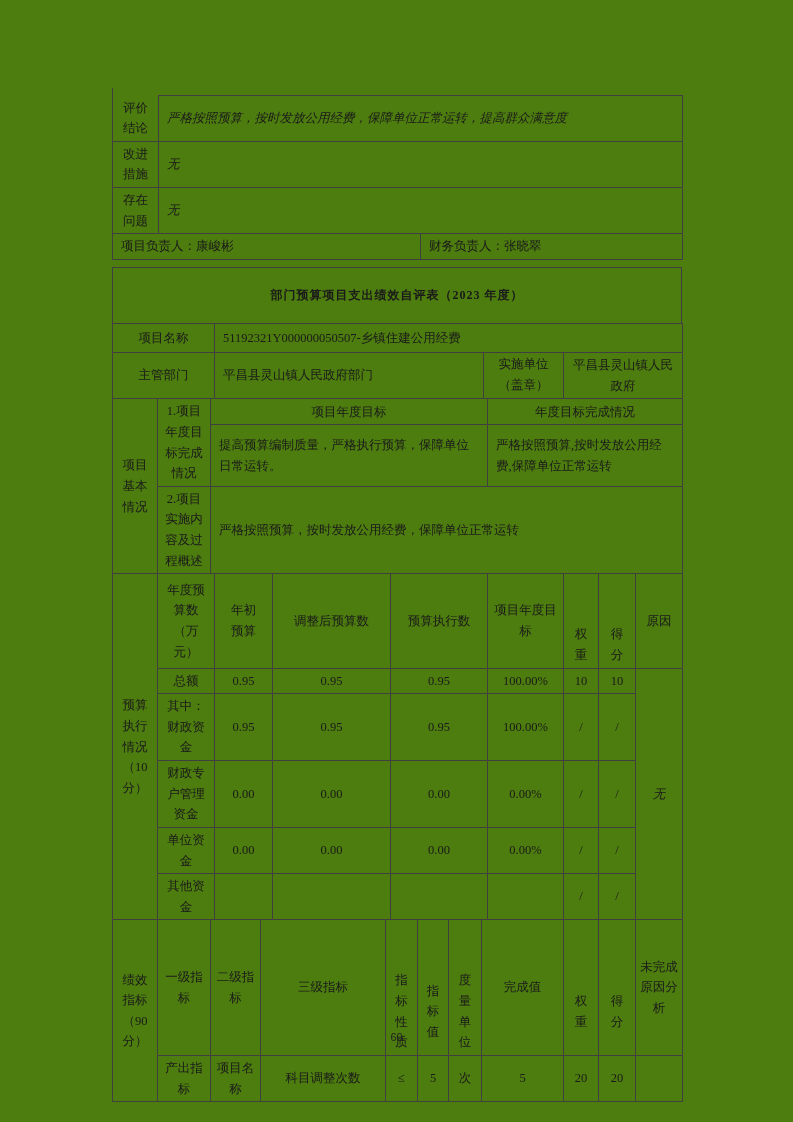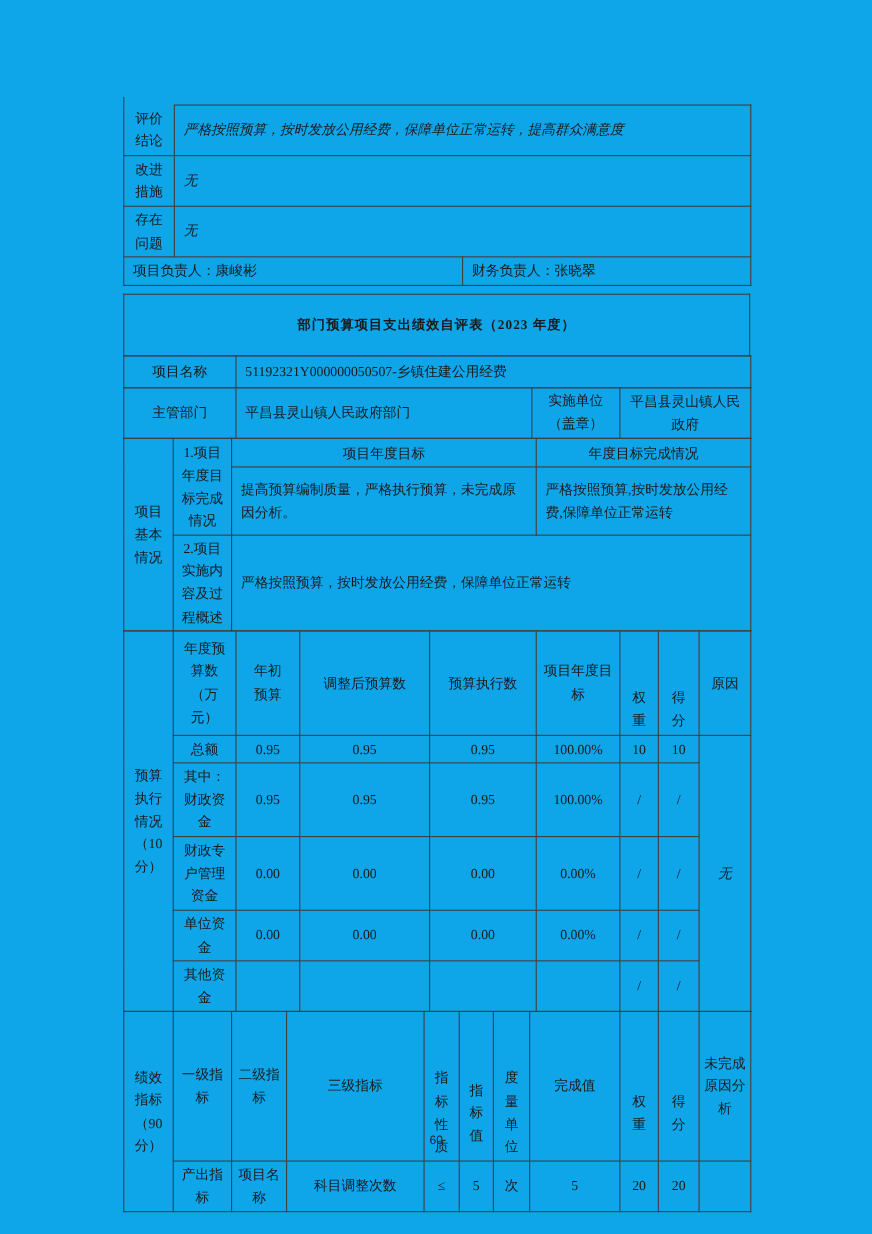--- a/index.html
+++ b/index.html
@@ -1,21 +1,21 @@
 <!DOCTYPE html>
 <html><head>
 <meta charset="utf-8">
 <style>
   * { margin: 0; padding: 0; box-sizing: border-box; }
   html, body { background: #ffffff; }
   .page {
     position: relative;
     width: 793px;
     height: 1122px;
-    background: #0ea5e9;
+    background: #4d7c0f;
     font-family: "Liberation Serif", "DejaVu Serif", serif;
     color: #1a1a1a;
     overflow: hidden;
   }
   table {
     border-collapse: collapse;
     table-layout: fixed;
     width: 570px;
   }
   td {
@@ -140,21 +140,21 @@
           <col style="width:195px">
         </colgroup>
       <tbody>
           <tr style="height:23px">
         <td rowspan="3"><span class="w26">项目基本情况</span></td>
         <td rowspan="2">1.项目年度目标完成情况</td>
         <td>项目年度目标</td>
         <td>年度目标完成情况</td>
       </tr>
       <tr style="height:60px">
-        <td class="lft">提高预算编制质量，严格执行预算，未完成原因分析。</td>
+        <td class="lft">提高预算编制质量，严格执行预算，保障单位日常运转。</td>
         <td class="lft">严格按照预算,按时发放公用经费,保障单位正常运转</td>
       </tr>
       <tr style="height:82px">
         <td>2.项目实施内容及过程概述</td>
         <td class="lft" colspan="2">严格按照预算，按时发放公用经费，保障单位正常运转</td>
       </tr>
     </tbody>
       </table>
 
     <table class="stack">

